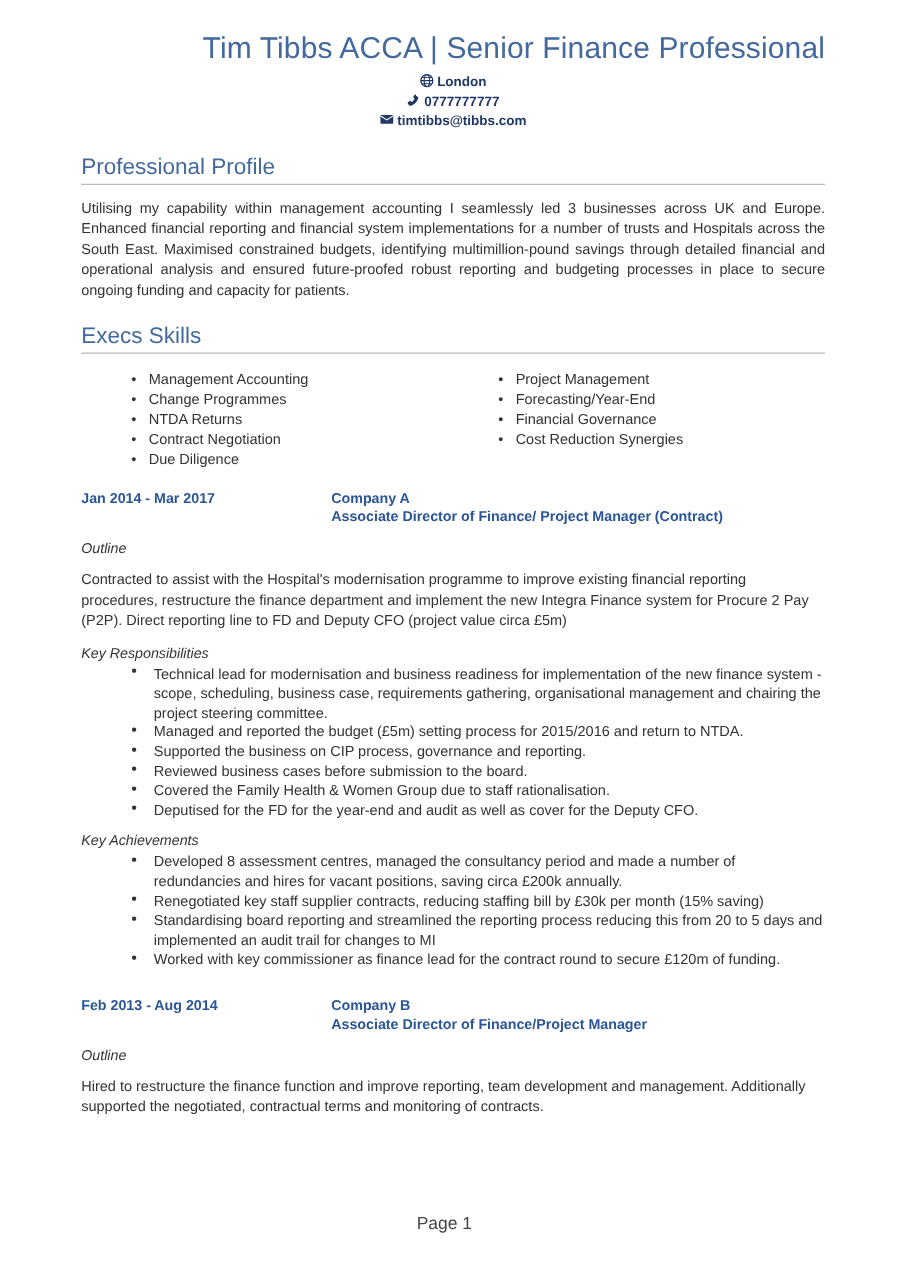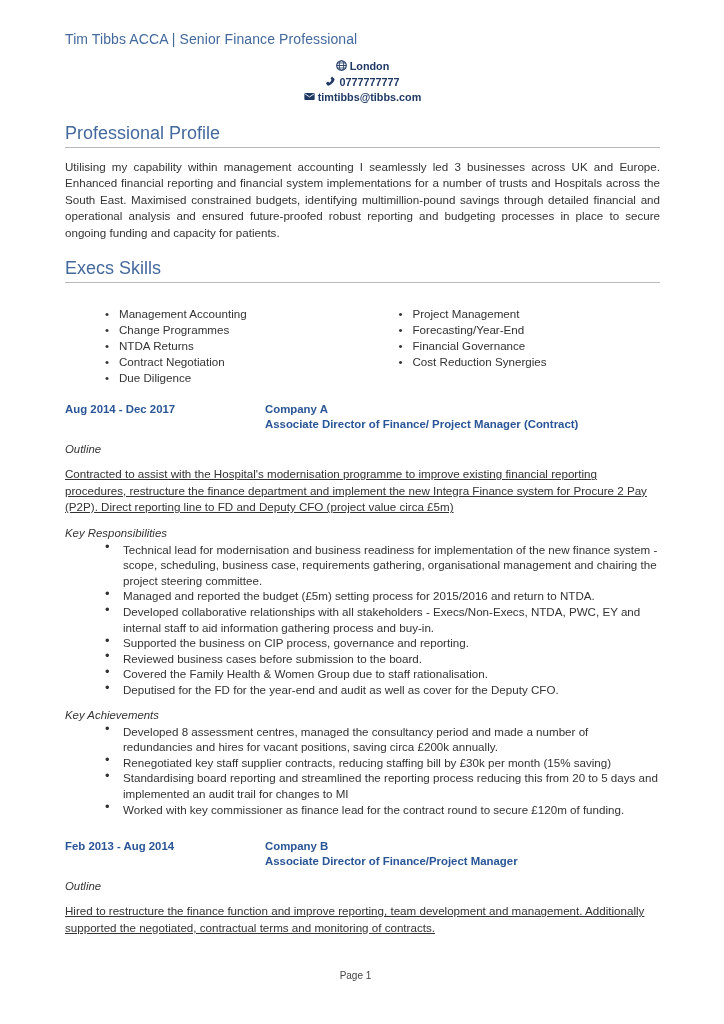--- a/index.html
+++ b/index.html
@@ -22,22 +22,22 @@
   }
   .content {
     position: absolute;
     left: 65px;
     top: 0;
     width: 595px;
   }
 
   
   .cv-title {
-    text-align: left;
-    font-size: 14px;
+    text-align: right;
+    font-size: 24px;
     line-height: 26px;
     color: #44699d;
     font-weight: 400;
     letter-spacing: 0.1px;
     padding-top: 26px;
     white-space: nowrap;
   }
   .contact-block {
     text-align: right;
     margin-top: 7px;
@@ -76,21 +76,21 @@
     margin-top: 11px;
     font-size: 11.6px;
     line-height: 16.6px;
     text-align: justify;
     color: #333333;
   }
 
   
   .skills-wrap {
     display: flex;
-    margin-top: 23px;
+    margin-top: 13px;
   }
   .skills-col {
     width: 50%;
     box-sizing: border-box;
   }
   .skills-col.left  { padding-left: 40px; }
   .skills-col.right { padding-left: 36px; }
   .skills-col ul {
     margin: 0;
     padding: 0;
@@ -142,21 +142,20 @@
     font-size: 11.4px;
     line-height: 15px;
     font-style: italic;
     color: #333333;
   }
   .outline-text {
     margin-top: 9px;
     font-size: 11.6px;
     line-height: 16.4px;
     color: #333333;
-    text-decoration: underline;
   }
   .bullets {
     margin: 1px 0 0 0;
     padding: 0;
     list-style: none;
   }
   .bullets li {
     position: relative;
     font-size: 11.6px;
     line-height: 15.6px;
@@ -174,21 +173,21 @@
   }
   .block-gap { height: 9px; }
 
   
   .page-footer {
     position: absolute;
     left: 0;
     right: 13px;
     top: 970px;
     text-align: center;
-    font-size: 10px;
+    font-size: 14px;
     color: #444444;
   }
 </style>
 </head>
 <body>
 
 <div class="page">
   <div class="content">
 
     <div class="cv-title">Tim Tibbs ACCA | Senior Finance Professional</div>
@@ -247,34 +246,33 @@
             <li>Cost Reduction Synergies</li>
           </ul>
         </div>
       </div>
     </div>
 
     <div class="section">
 
       <div class="job">
         <div class="job-head">
-          <div class="job-dates">Aug 2014 - Dec 2017</div>
+          <div class="job-dates">Jan 2014 - Mar 2017</div>
           <div class="job-info">
             <div class="job-company">Company A</div>
             <div class="job-role">Associate Director of Finance/ Project Manager (Contract)</div>
           </div>
         </div>
         <div class="sub-label">Outline</div>
         <div class="outline-text">Contracted to assist with the Hospital's modernisation programme to improve existing financial reporting procedures, restructure the finance department and implement the new Integra Finance system for Procure 2 Pay (P2P). Direct reporting line to FD and Deputy CFO (project value circa £5m)</div>
 
         <div class="sub-label">Key Responsibilities</div>
         <ul class="bullets">
           <li>Technical lead for modernisation and business readiness for implementation of the new finance system - scope, scheduling, business case, requirements gathering, organisational management and chairing the project steering committee.</li>
           <li>Managed and reported the budget (£5m) setting process for 2015/2016 and return to NTDA.</li>
-          <li>Developed collaborative relationships with all stakeholders - Execs/Non-Execs, NTDA, PWC, EY and internal staff to aid information gathering process and buy-in.</li>
           <li>Supported the business on CIP process, governance and reporting.</li>
           <li>Reviewed business cases before submission to the board.</li>
           <li>Covered the Family Health &amp; Women Group due to staff rationalisation.</li>
           <li>Deputised for the FD for the year-end and audit as well as cover for the Deputy CFO.</li>
         </ul>
 
         <div class="sub-label">Key Achievements</div>
         <ul class="bullets">
           <li>Developed 8 assessment centres, managed the consultancy period and made a number of redundancies and hires for vacant positions, saving circa £200k annually.</li>
           <li>Renegotiated key staff supplier contracts, reducing staffing bill by £30k per month (15% saving)</li>

